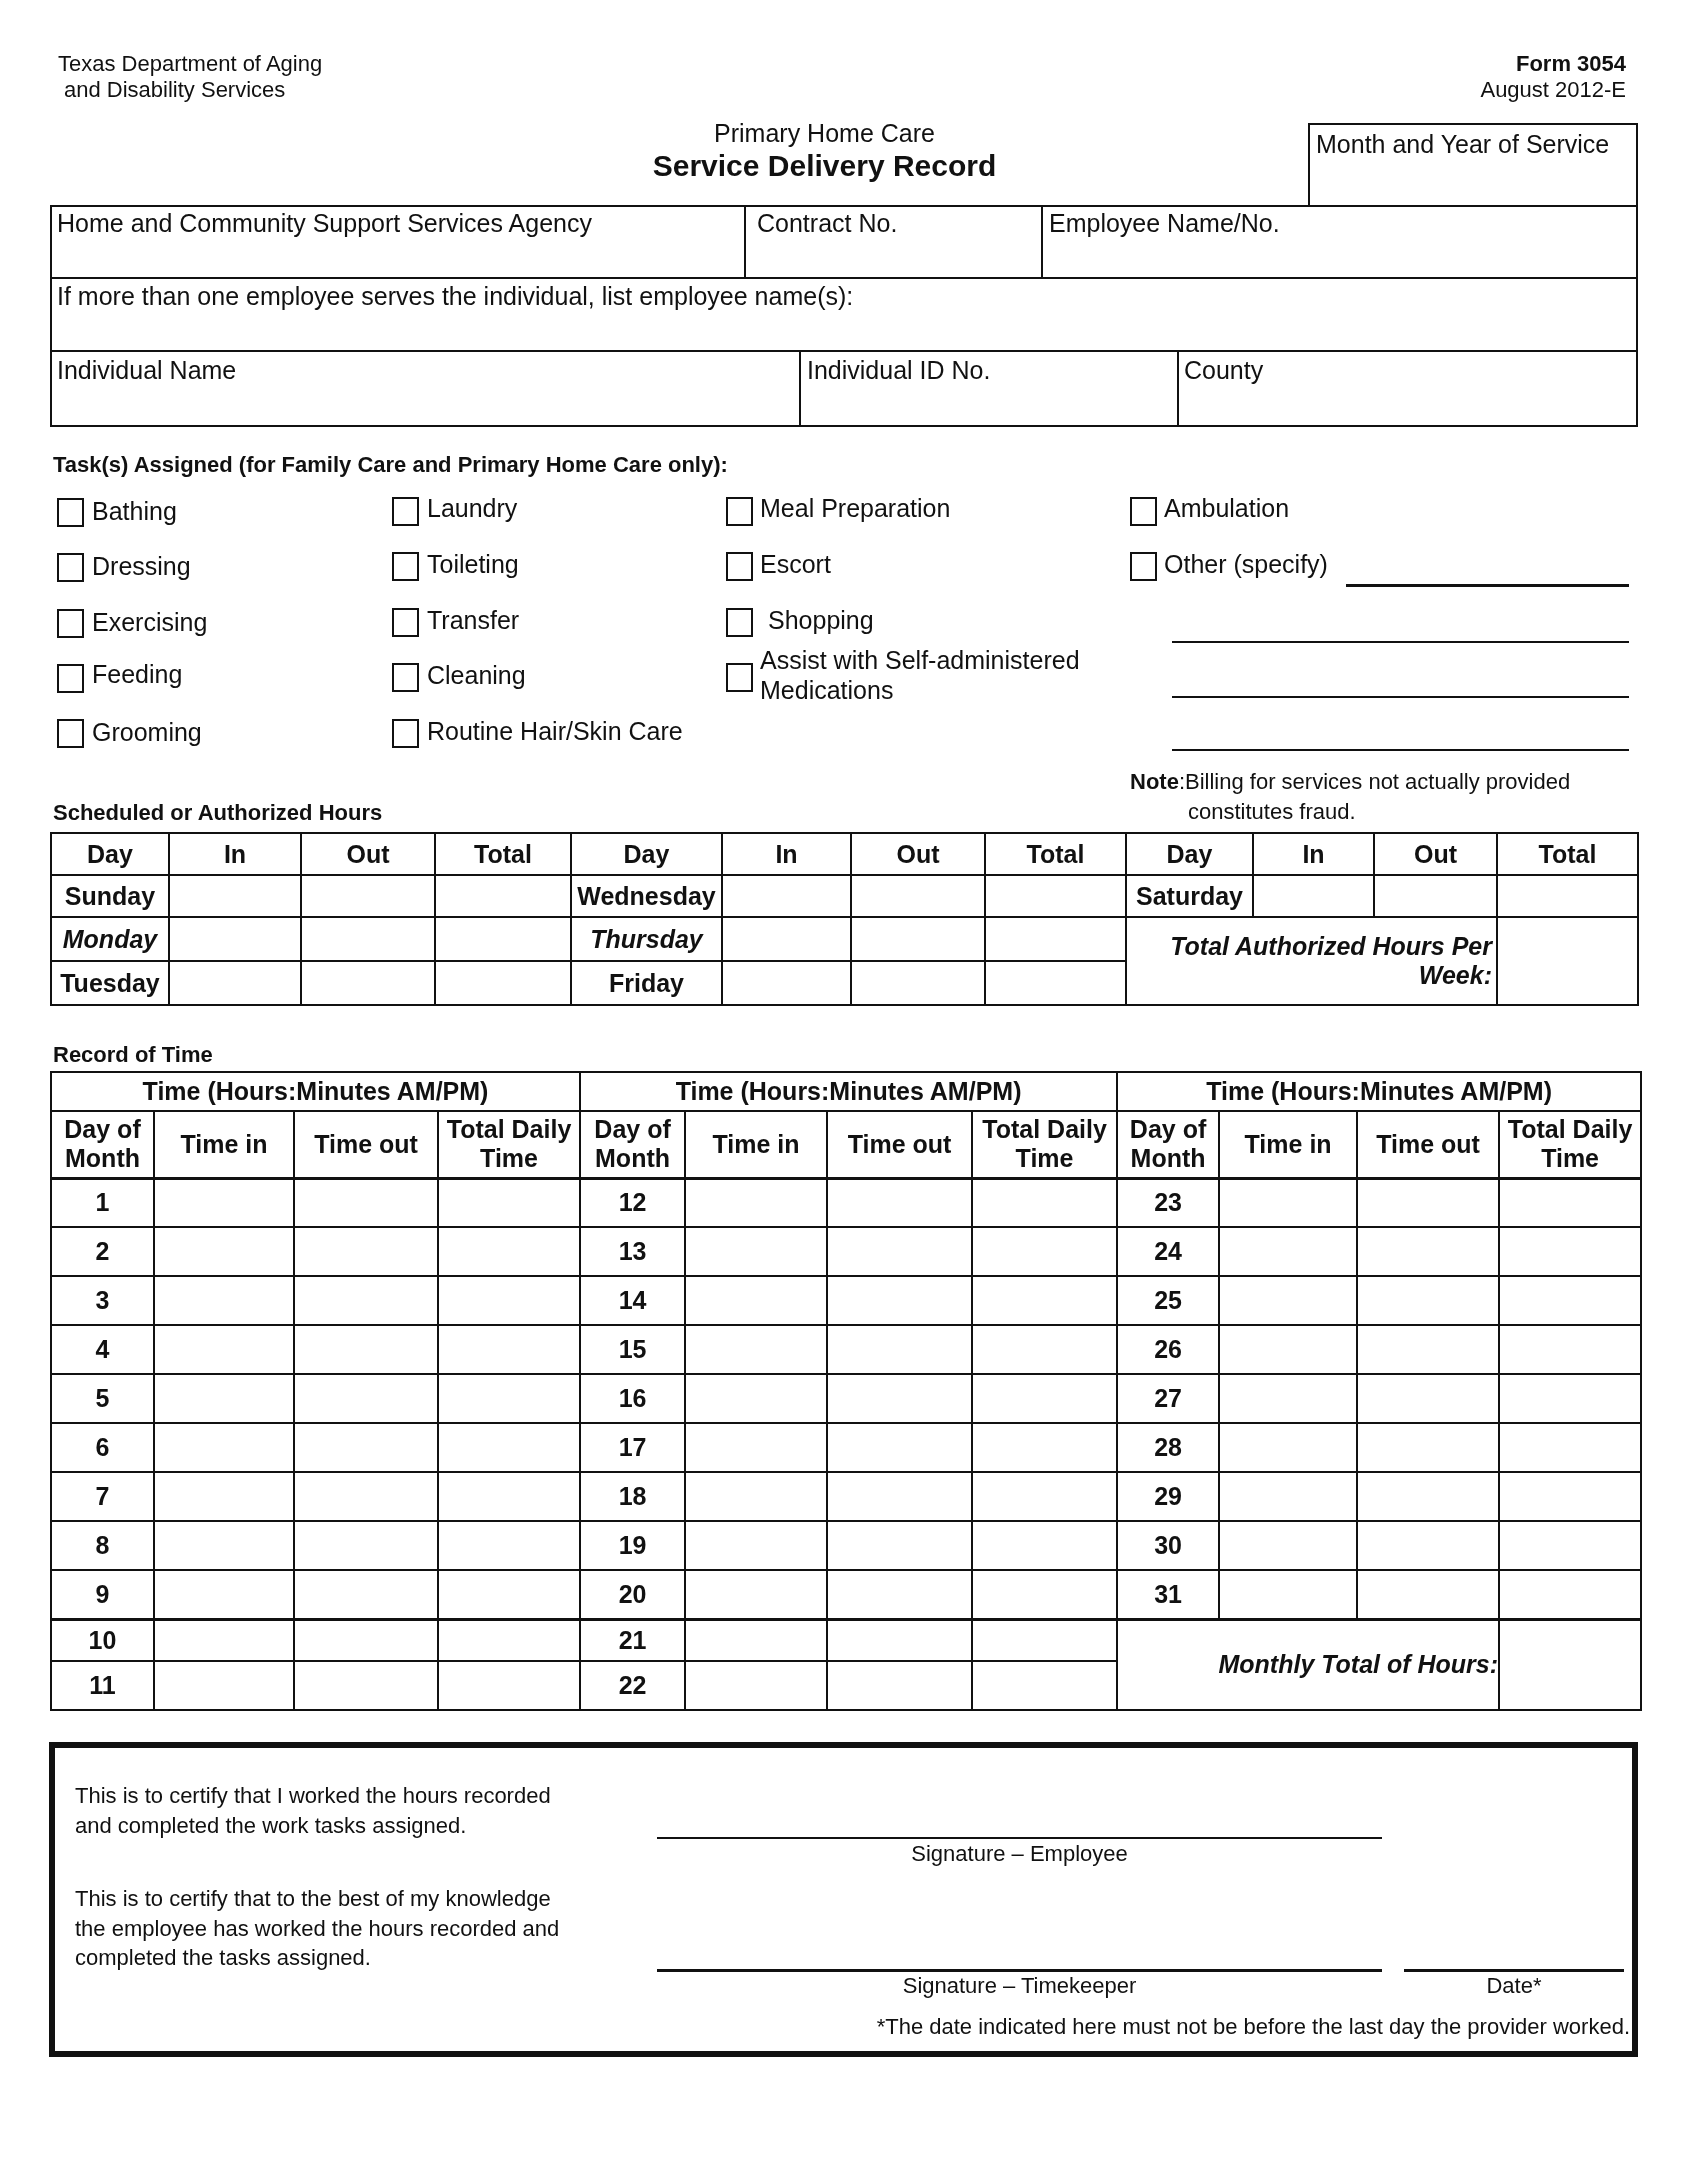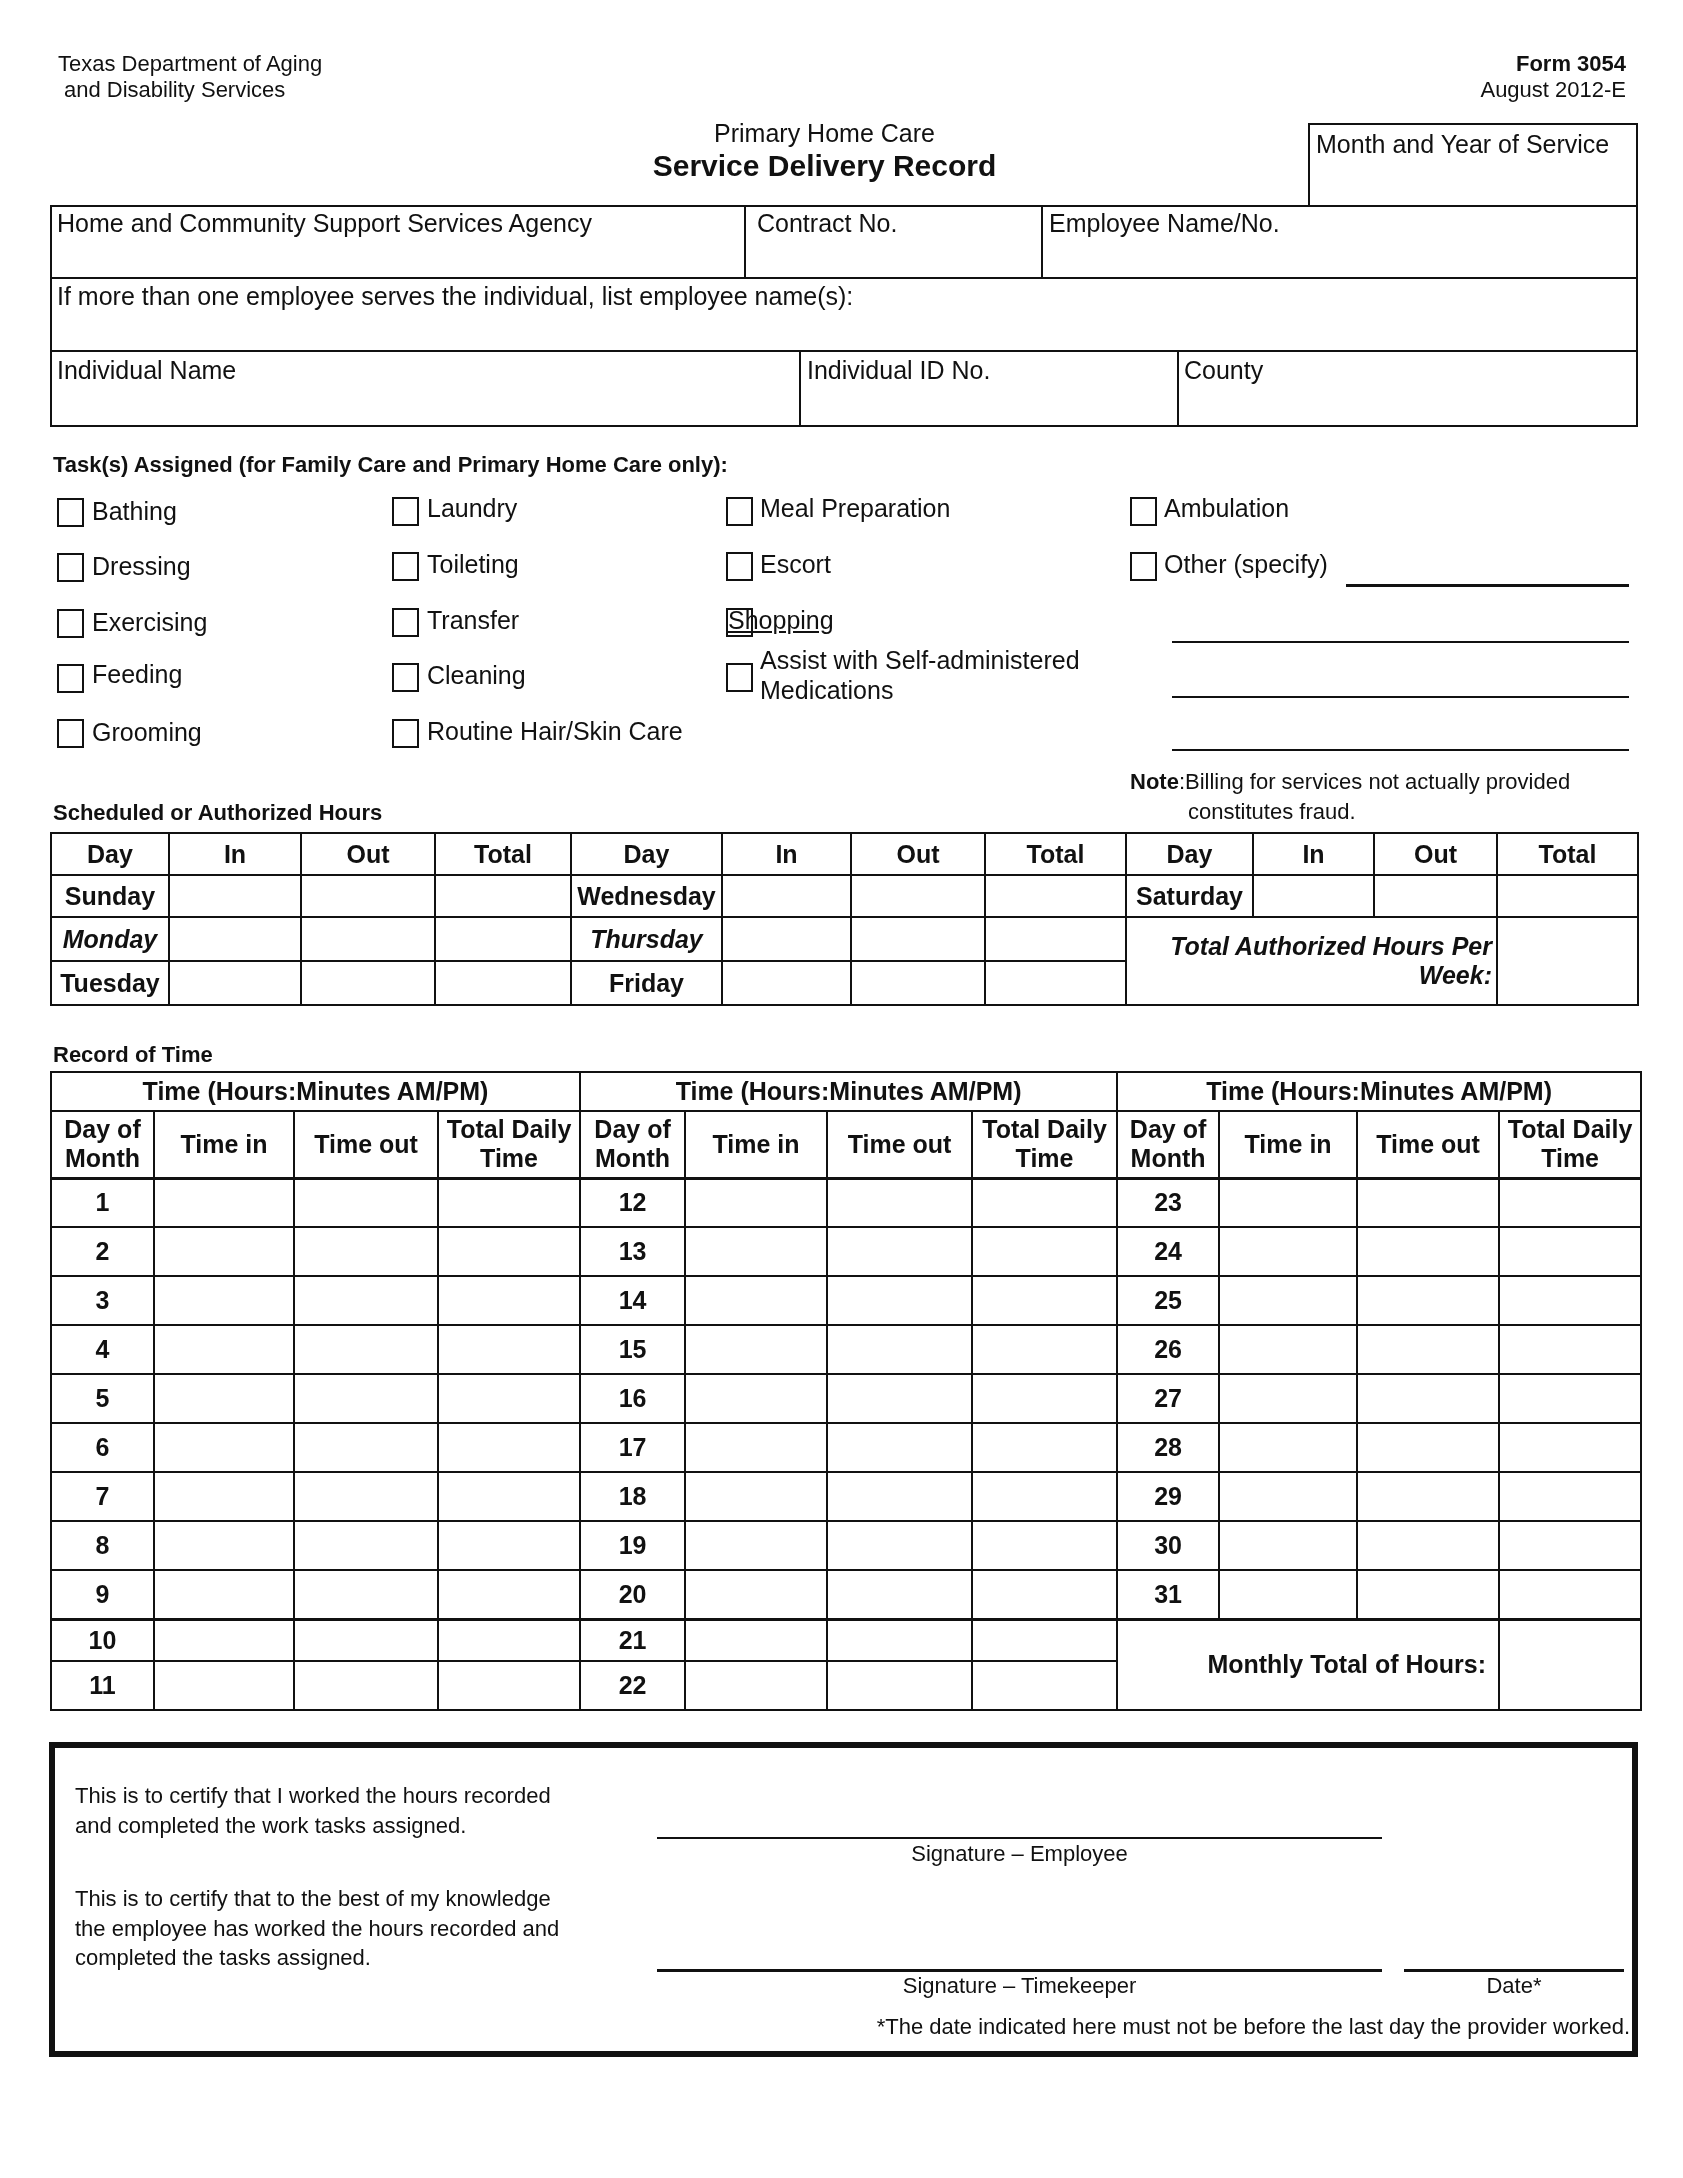--- a/index.html
+++ b/index.html
@@ -85,21 +85,21 @@
 <div class="cb" style="left:392px;top:663px;"></div>
 <div class="field-label" style="left:427px;top:660px;">Cleaning</div>
 <div class="cb" style="left:392px;top:719px;"></div>
 <div class="field-label" style="left:427px;top:716px;">Routine Hair/Skin Care</div>
 
 <div class="cb" style="left:726px;top:497px;"></div>
 <div class="field-label" style="left:760px;top:493px;">Meal Preparation</div>
 <div class="cb" style="left:726px;top:552px;"></div>
 <div class="field-label" style="left:760px;top:549px;">Escort</div>
 <div class="cb" style="left:726px;top:608px;"></div>
-<div class="field-label" style="left:728px;top:605px;text-decoration:underline;">Shopping</div>
+<div class="field-label" style="left:768px;top:605px;">Shopping</div>
 <div class="cb" style="left:726px;top:663px;"></div>
 <div class="field-label" style="left:760px;top:645px;">Assist with Self-administered</div>
 <div class="field-label" style="left:760px;top:675px;">Medications</div>
 
 <div class="cb" style="left:1130px;top:497px;"></div>
 <div class="field-label" style="left:1164px;top:493px;">Ambulation</div>
 <div class="cb" style="left:1130px;top:552px;"></div>
 <div class="field-label" style="left:1164px;top:549px;">Other (specify)</div>
 <div class="sigline" style="left:1346px;top:584px;width:283px;height:3px;"></div>
 <div class="sigline" style="left:1172px;top:641px;width:457px;"></div>
@@ -370,21 +370,21 @@
       </tr>
       <tr style="height: 42px; border-top: 3px solid rgb(17, 17, 17);">
         <td>10</td>
         <td class="blank"></td>
         <td class="blank"></td>
         <td class="blank"></td>
         <td>21</td>
         <td class="blank"></td>
         <td class="blank"></td>
         <td class="blank"></td>
-        <td colspan="3" rowspan="2" style="text-align: right; padding-right: 12px;">Monthly Total of Hours:</td>
+        <td colspan="3" rowspan="2" style="text-align: right; padding-right: 0; font-style: italic;">Monthly Total of Hours:</td>
         <td class="blank" rowspan="2"></td>
       </tr>
       <tr style="height: 49px;">
         <td>11</td>
         <td class="blank"></td>
         <td class="blank"></td>
         <td class="blank"></td>
         <td>22</td>
         <td class="blank"></td>
         <td class="blank"></td>

